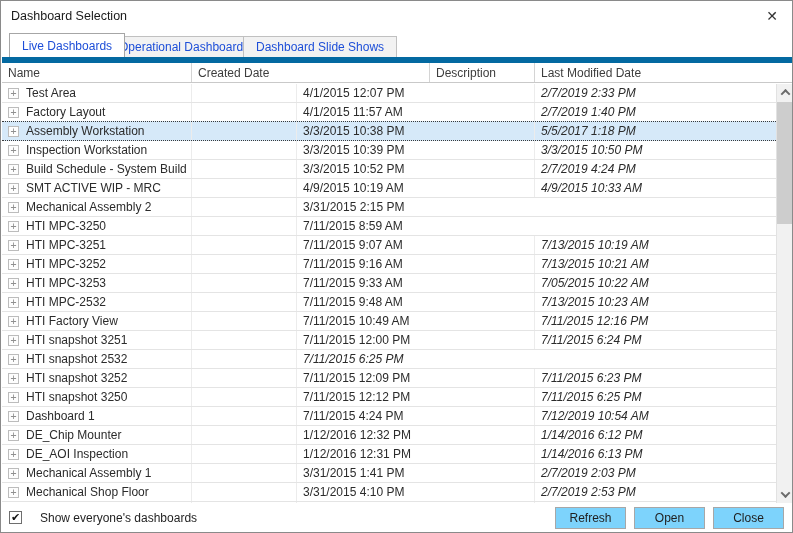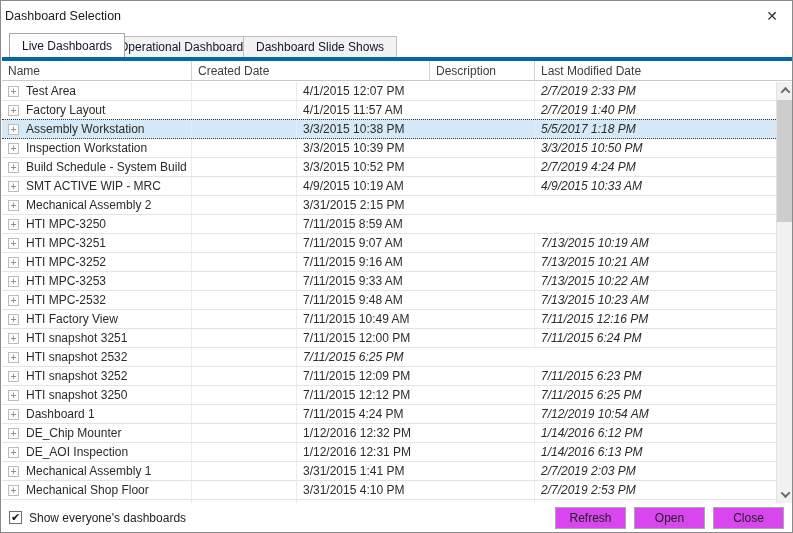--- a/index.html
+++ b/index.html
@@ -3,28 +3,28 @@
 <meta charset="utf-8">
 <style>
   * { margin:0; padding:0; box-sizing:border-box; }
   html,body { width:793px; height:533px; font-family:"Liberation Sans","DejaVu Sans",sans-serif; background:#fff; }
   .dialog {
     position:relative; width:793px; height:533px; background:#fff;
     border:1px solid #8a8a8a; overflow:hidden; font-size:12px; color:#2b2b2b;
   }
   
   .titlebar { position:absolute; left:0; top:0; width:100%; height:30px; background:#fff; display:flex; align-items:center; }
-  .titlebar .title { padding-left:4px; font-size:12.5px; color:#1a1a1a; }
+  .titlebar .title { padding-left:10px; font-size:12.5px; color:#1a1a1a; }
   .close-btn { position:absolute; right:0; top:0; width:40px; height:30px; display:flex; align-items:center; justify-content:center; font-size:14px; color:#333; cursor:pointer; }
   
   .tabstrip { position:absolute; left:0; top:30px; width:100%; height:26px; }
-  .tab { position:absolute; bottom:0; background:#f2f2f2; border:1px solid #c0c0c0; border-bottom:none; height:21px; display:flex; align-items:center; justify-content:center; padding:8px 12px; color:#0f172a; cursor:pointer; }
+  .tab { position:absolute; bottom:0; background:#f2f2f2; border:1px solid #c0c0c0; border-bottom:none; height:21px; display:flex; align-items:center; justify-content:center; padding:8px 12px; color:#1d4ed8; cursor:pointer; }
   .tab.active { background:#fff; border-color:#a6a6a6; height:24px; z-index:2; }
   
-  .grid { position:absolute; left:1px; top:56px; width:791px; height:447px; border-top:4px solid #0369a1; border-bottom:1px solid #a8a8a8; background:#fff; }
+  .grid { position:absolute; left:1px; top:56px; width:791px; height:447px; border-top:6px solid #0369a1; border-bottom:1px solid #a8a8a8; background:#fff; }
   .gridhead { display:flex; height:20px; border-bottom:1px solid #c9c9c9; background:#fff; }
   .gridhead .hcell { display:flex; align-items:center; padding-left:6px; color:#3d3d3d; border-right:1px solid #d4d4d4; height:100%; }
   .gridhead .hcell:last-child { border-right:none; }
   .h-name { width:190px; }
   .h-desc { width:105px; }
   .h-created { width:238px; }
   .h-modified { flex:1; }
   .gridbody { position:absolute; left:0; top:21px; right:17px; bottom:0; overflow:hidden; }
   .row { display:flex; height:19px; border-bottom:1px solid #e4e4e4; background:#fff; cursor:default; }
   .row .cell { display:flex; align-items:center; padding-left:6px; border-right:1px solid #ececec; height:100%; white-space:nowrap; overflow:hidden; }
@@ -42,23 +42,23 @@
   .sb-btn { position:absolute; left:0; width:17px; height:17px; display:flex; align-items:center; justify-content:center; }
   .sb-up { top:0; } .sb-down { bottom:0; }
   .chev { width:7px; height:7px; border-left:2px solid #6b6b6b; border-top:2px solid #6b6b6b; }
   .chev.up { transform:rotate(45deg) translate(1px,1px); }
   .chev.down { transform:rotate(225deg) translate(1px,1px); }
   .sb-thumb { position:absolute; left:0; top:18px; width:17px; height:122px; background:#cdcdcd; }
   
   .footer { position:absolute; left:0; bottom:0; width:100%; height:29px; background:#fff; display:flex; align-items:center; }
   .chkwrap { display:flex; align-items:center; margin-left:8px; cursor:pointer; }
   .checkbox { width:13px; height:13px; border:1px solid #6e6e6e; background:#fff; display:flex; align-items:center; justify-content:center; font-size:11px; color:#111; line-height:11px; }
-  .chklabel { margin-left:7px; color:#1f1f1f;text-align:center; }
+  .chklabel { margin-left:18px; color:#1f1f1f;text-align:center; }
   .btns { position:absolute; right:8px; top:4px; display:flex; gap:8px; }
-  .btn { width:71px; height:22px; background:#d946ef; border:1px solid #a7a7a7; display:flex; align-items:center; justify-content:center; color:#1f1f1f; cursor:pointer; }
+  .btn { width:71px; height:22px; background:#7dd3fc; border:1px solid #a7a7a7; display:flex; align-items:center; justify-content:center; color:#1f1f1f; cursor:pointer; }
 </style>
 </head>
 <body>
 
 <div class="dialog">
 
   <div class="titlebar">
     <span class="title">Dashboard Selection</span>
     <span class="close-btn">✕</span>
   </div>
@@ -171,21 +171,21 @@
           <div class="cell c-created">7/11/2015 9:16 AM</div>
           <div class="cell c-modified">7/13/2015 10:21 AM</div>
         </div>
         <div class="row">
           <div class="cell c-name">
             <span class="expand">+</span>
             <span>HTI MPC-3253</span>
           </div>
           <div class="cell c-desc"></div>
           <div class="cell c-created">7/11/2015 9:33 AM</div>
-          <div class="cell c-modified">7/13/2015 10:22 AM</div>
+          <div class="cell c-modified">7/05/2015 10:22 AM</div>
         </div>
         <div class="row">
           <div class="cell c-name">
             <span class="expand">+</span>
             <span>HTI MPC-2532</span>
           </div>
           <div class="cell c-desc"></div>
           <div class="cell c-created">7/11/2015 9:48 AM</div>
           <div class="cell c-modified">7/13/2015 10:23 AM</div>
         </div>

